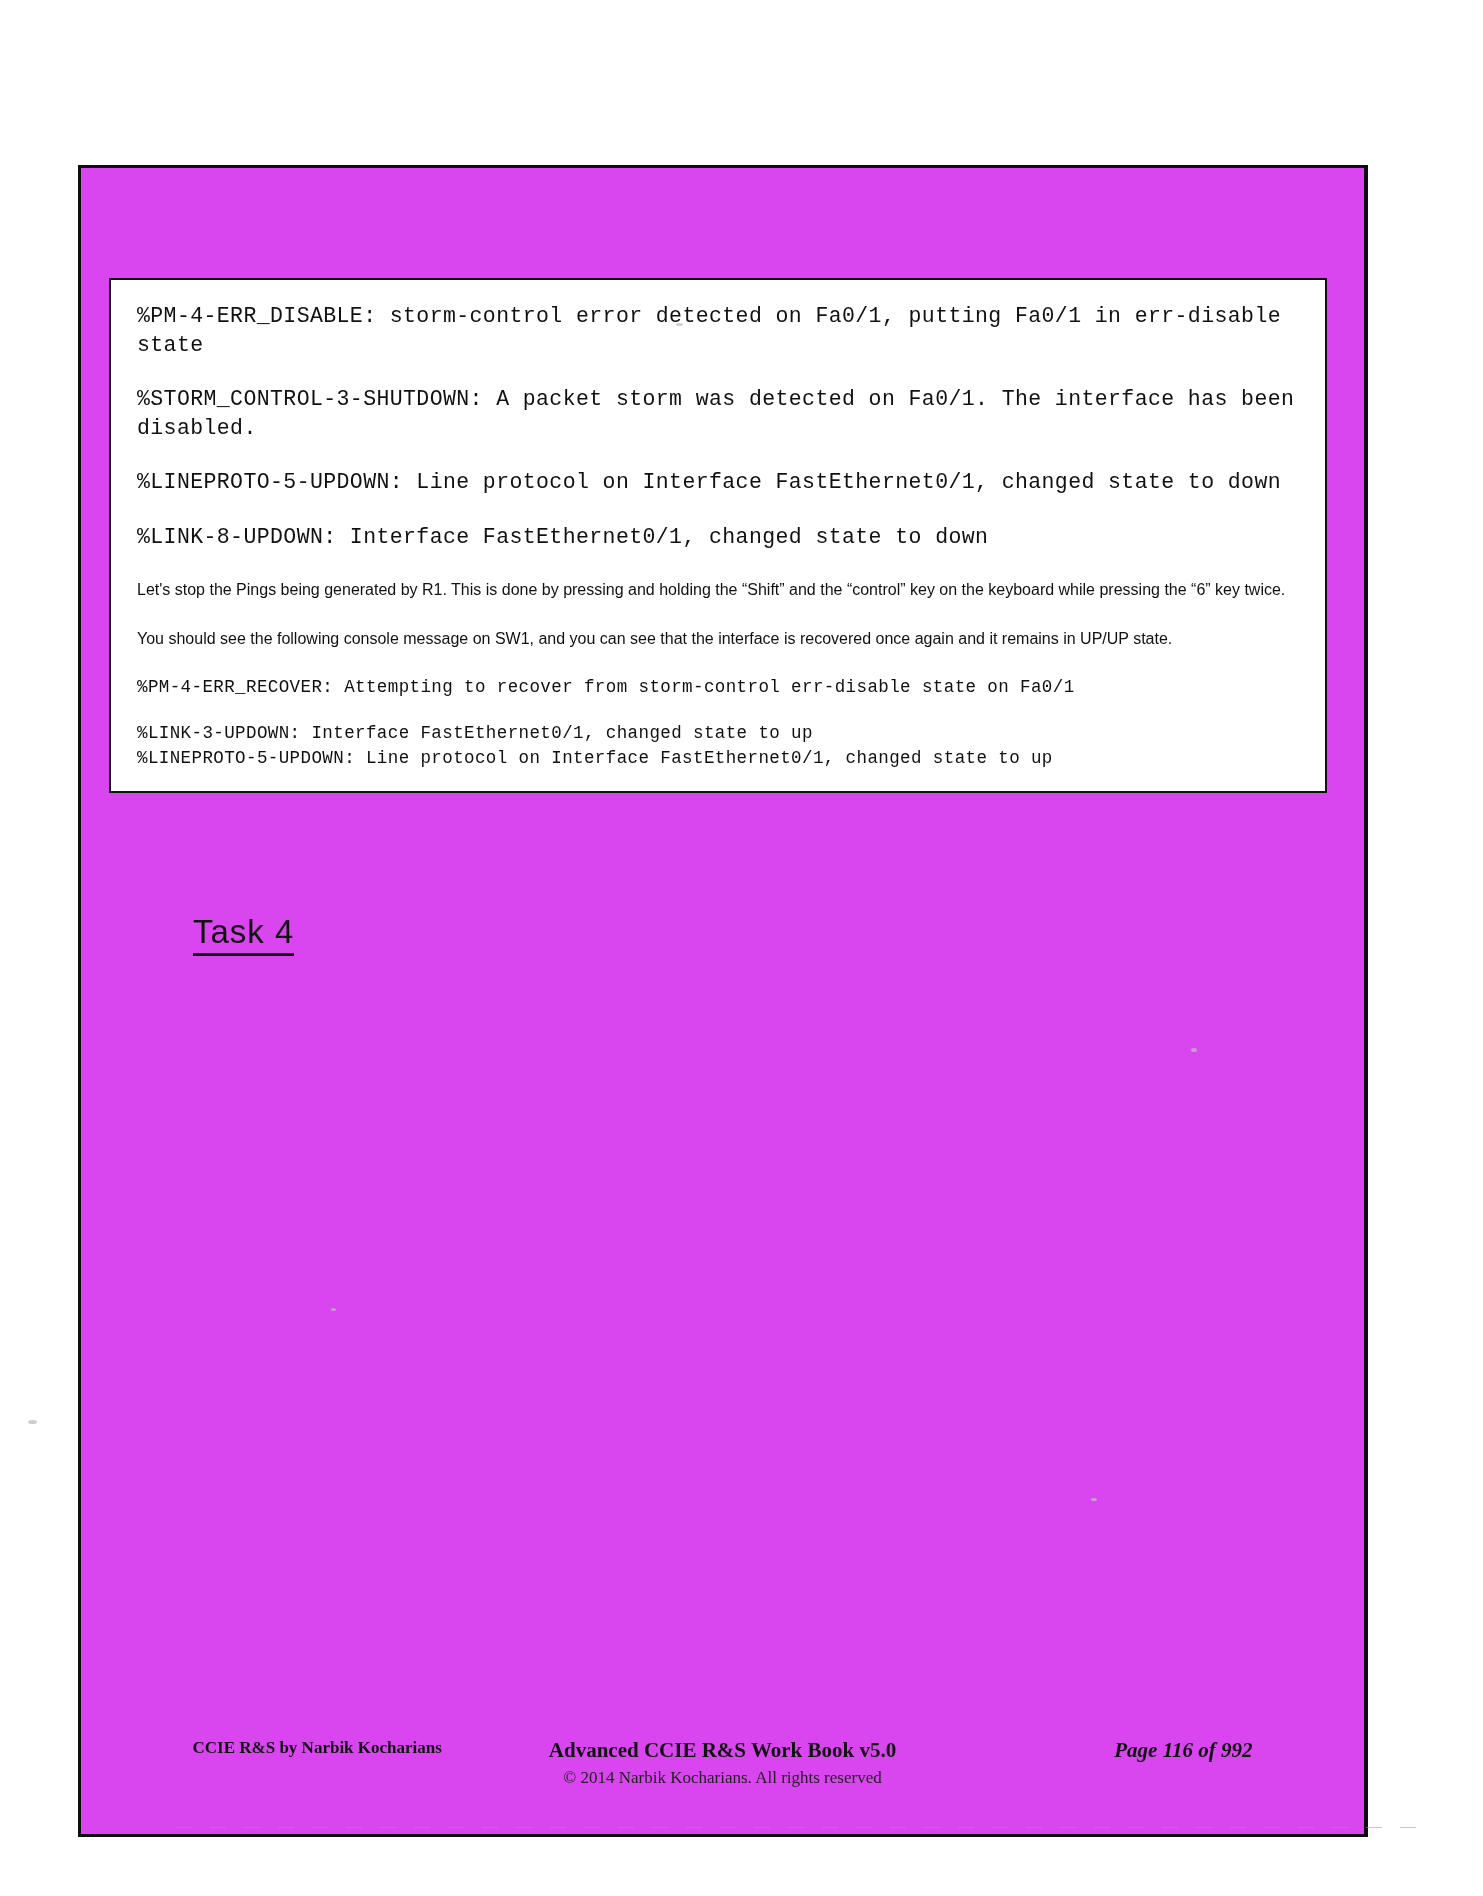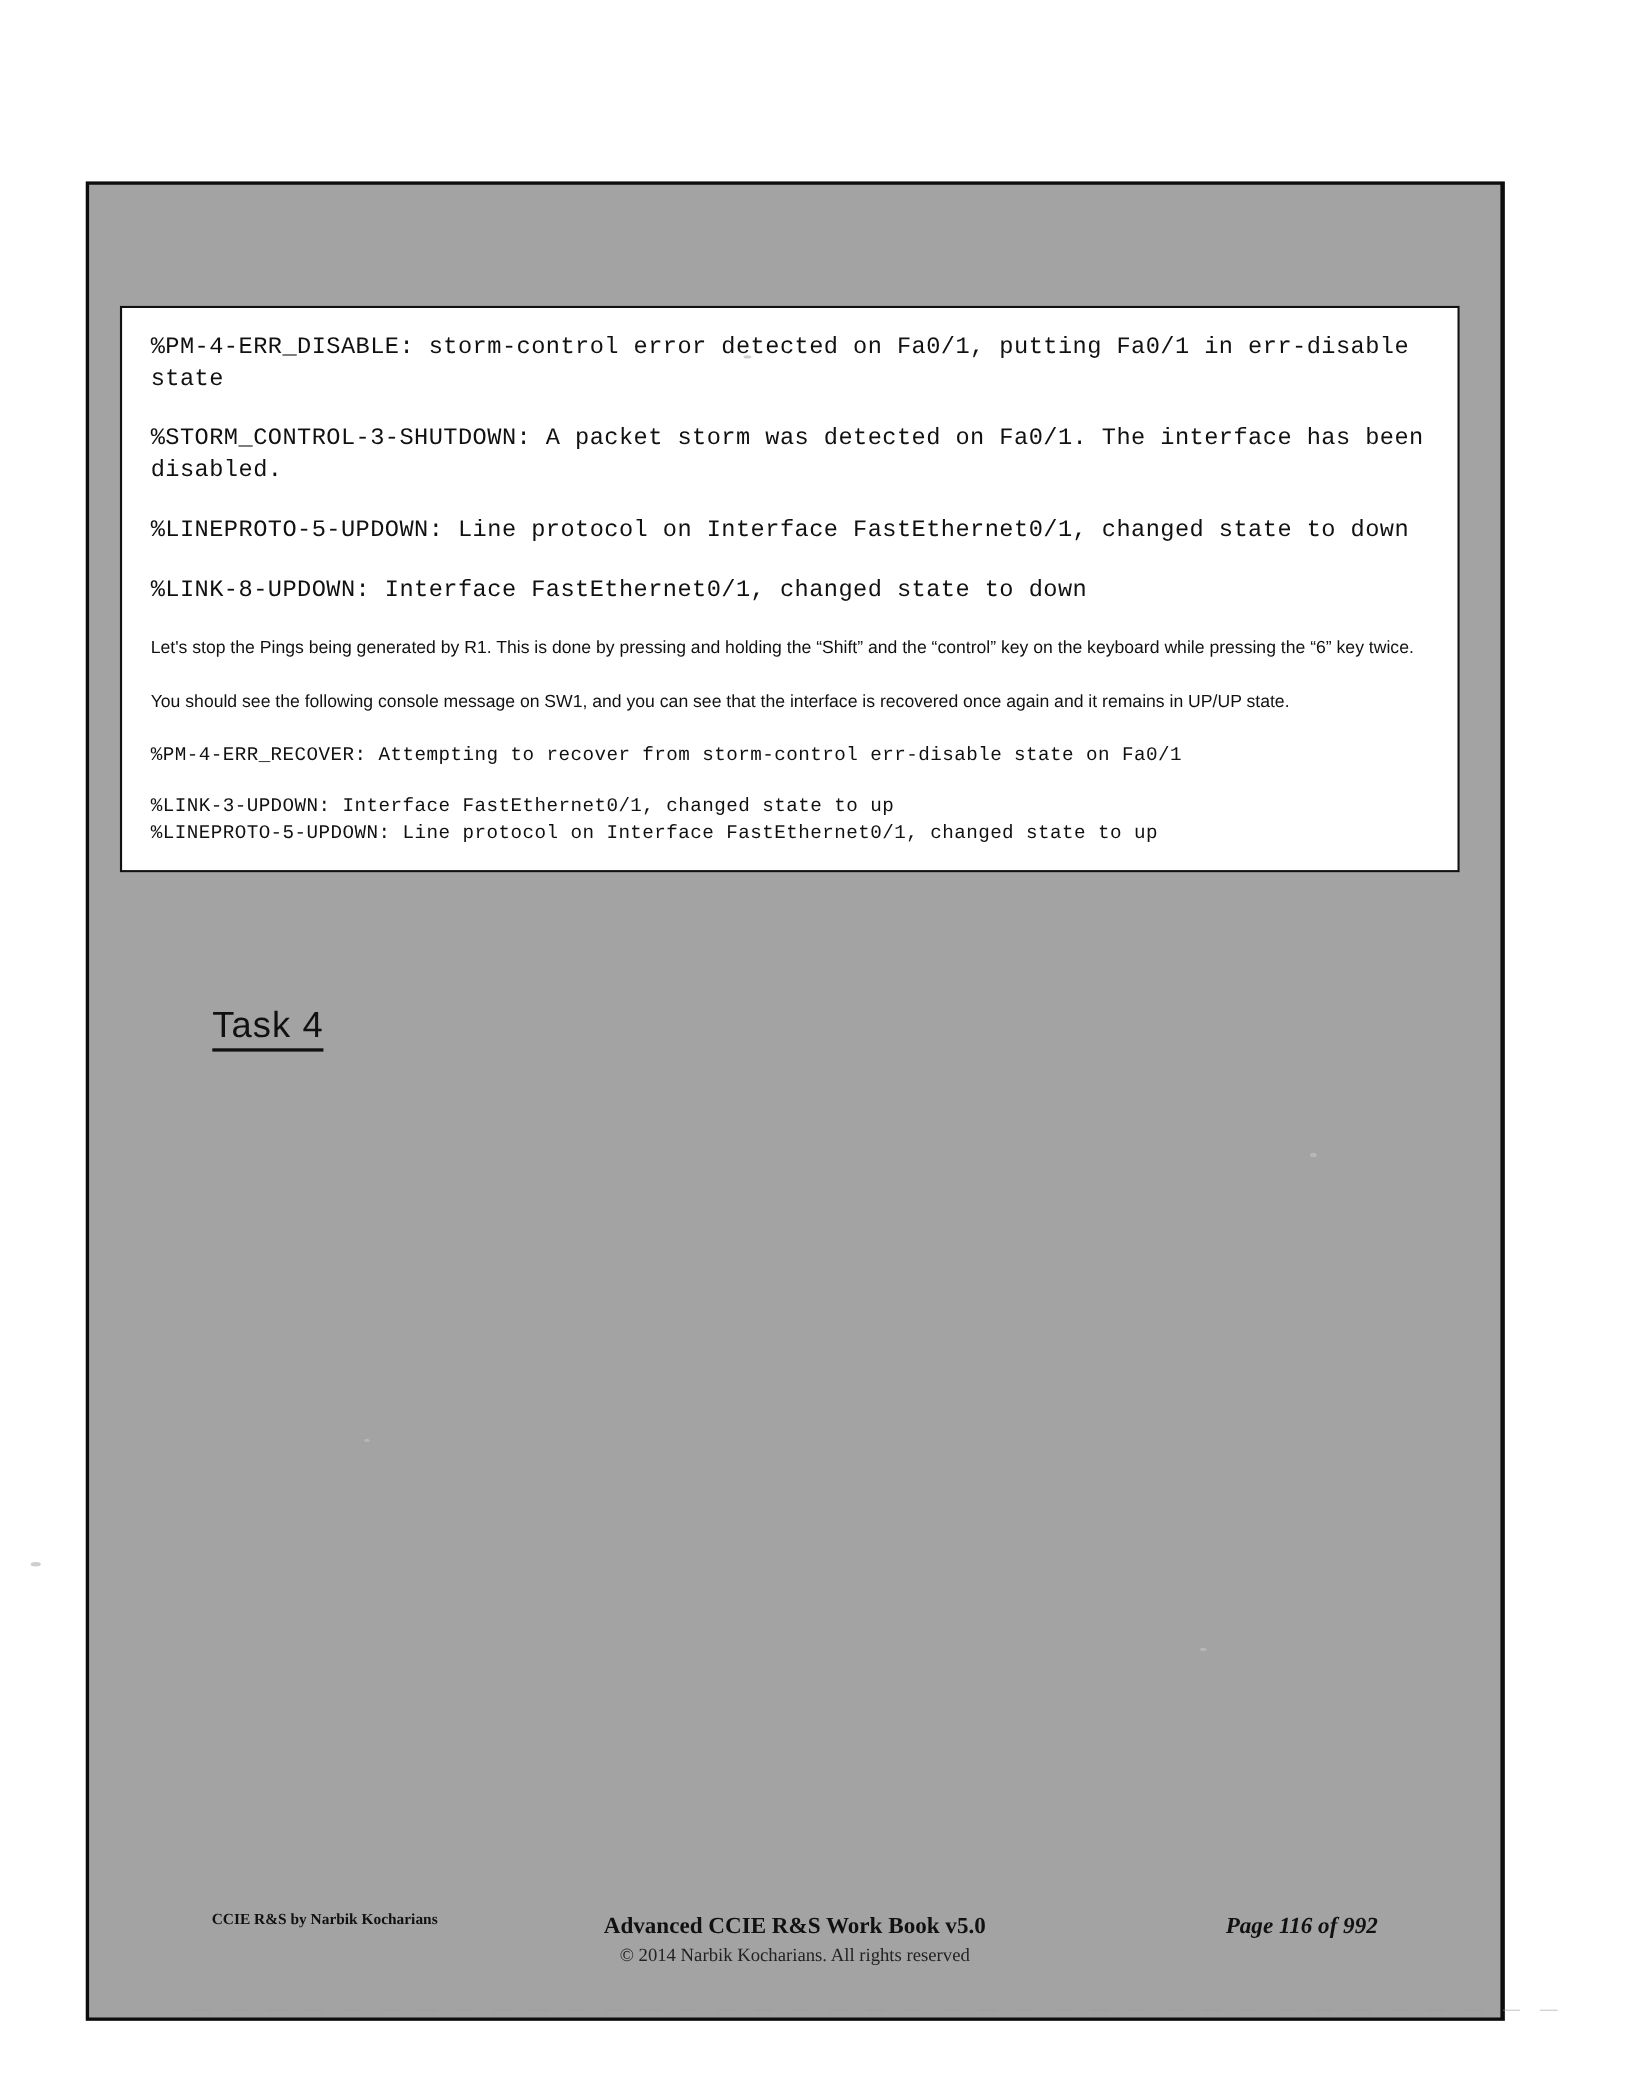--- a/index.html
+++ b/index.html
@@ -16,21 +16,21 @@
   }
 
   .page {
     position: absolute;
     left: 78px;
     top: 165px;
     width: 1290px;
     height: 1672px;
     border: 3px solid #0d0d0d;
     border-right-width: 4px;
-    background: #a3a3a3;
+    background: #d946ef;
     box-sizing: border-box;
   }
 
   .page-inner {
     position: absolute;
     left: 0;
     top: 0;
     right: 0;
     bottom: 0;
   }
@@ -118,21 +118,21 @@
     width: 1060px;
     margin: 0 auto;
     height: 26px;
   }
   .footer-left {
     position: absolute;
     left: 0;
     top: 0;
     font-family: "Liberation Serif", serif;
     font-weight: bold;
-    font-size: 14px;
+    font-size: 17px;
     color: #111111;
   }
   .footer-center {
     position: absolute;
     left: 50%;
     transform: translateX(-50%);
     top: 0;
     font-family: "Liberation Serif", serif;
     font-weight: bold;
     font-size: 21px;

